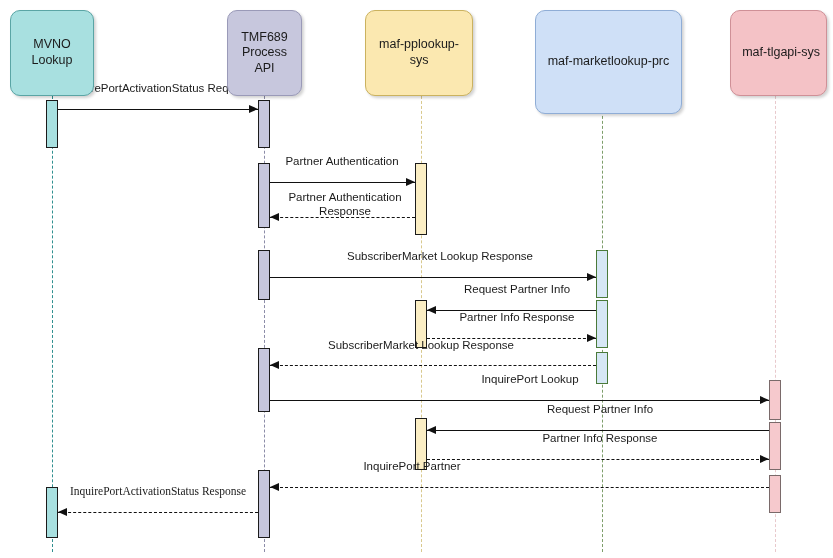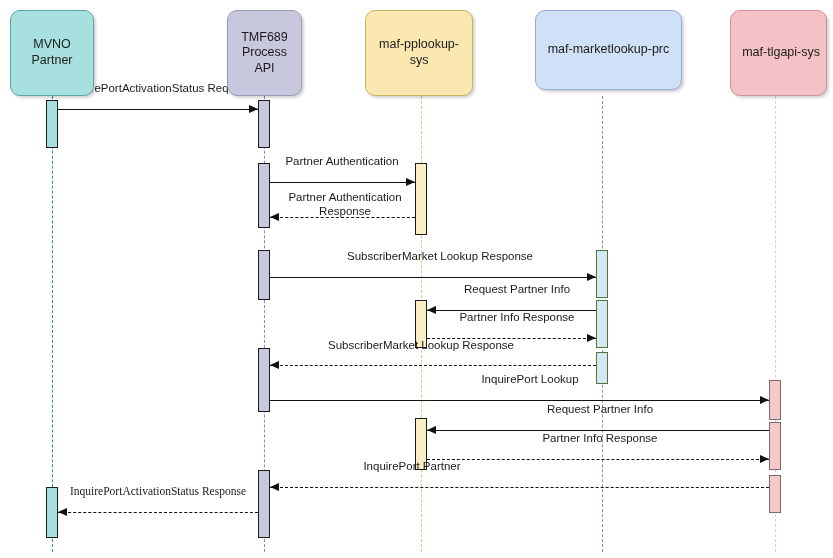--- a/index.html
+++ b/index.html
@@ -169,29 +169,29 @@
         <div class="msg-label" style="left: 282px; width: 260px; top: 460px;">InquirePort Partner</div>
       </div>
       <div>
         <div class="msg-line dashed" style="left: 58px; top: 512px; width: 200px;"></div>
         <div class="arrowhead left" style="top: 508px; left: 58px;"></div>
         <div class="msg-label" style="left: 54px; width: 208px; top: 485px; font-family: Liberation Serif, serif;">InquirePortActivationStatus Response</div>
       </div>
     </div>
   <div id="participants-layer">
       <div class="participant" style="left: 10px; top: 10px; width: 84px; height: 86px; background: rgb(168, 224, 224); border: 1px solid rgb(90, 165, 165);">
-        <span style="white-space: pre-line;">MVNO Partner</span>
+        <span style="white-space: pre-line;">MVNO Lookup</span>
       </div>
       <div class="participant" style="left: 227px; top: 10px; width: 75px; height: 86px; background: rgb(199, 199, 221); border: 1px solid rgb(154, 154, 184); align-items: center;">
         <span style="white-space: pre-line;">TMF689
 Process API</span>
       </div>
       <div class="participant" style="left: 365px; top: 10px; width: 108px; height: 86px; background: rgb(251, 232, 176); border: 1px solid rgb(203, 178, 95);">
         <span style="white-space: pre-line;">maf-pplookup-sys</span>
       </div>
-      <div class="participant" style="left: 535px; top: 10px; width: 147px; height: 80px; background: rgb(207, 224, 247); border: 1px solid rgb(143, 173, 214);">
+      <div class="participant" style="left: 535px; top: 10px; width: 147px; height: 104px; background: rgb(207, 224, 247); border: 1px solid rgb(143, 173, 214);">
         <span style="white-space: pre-line;">maf-marketlookup-prc</span>
       </div>
       <div class="participant" style="left: 730px; top: 10px; width: 97px; height: 86px; background: rgb(244, 194, 198); border: 1px solid rgb(207, 144, 151); justify-content: flex-end;">
         <span style="white-space: pre-line;">maf-tlgapi-sys</span>
       </div>
     </div>
 </div>
 
 </body></html>

